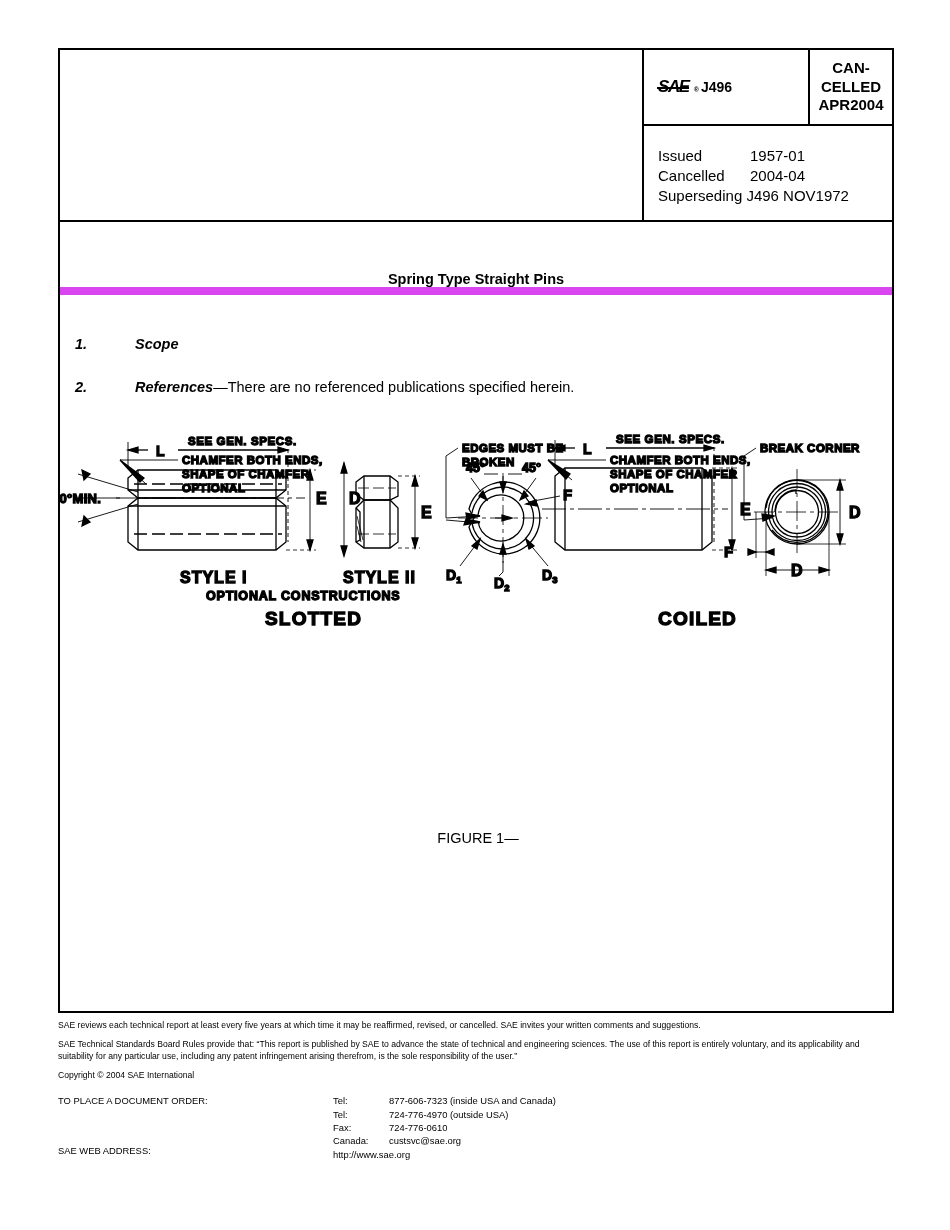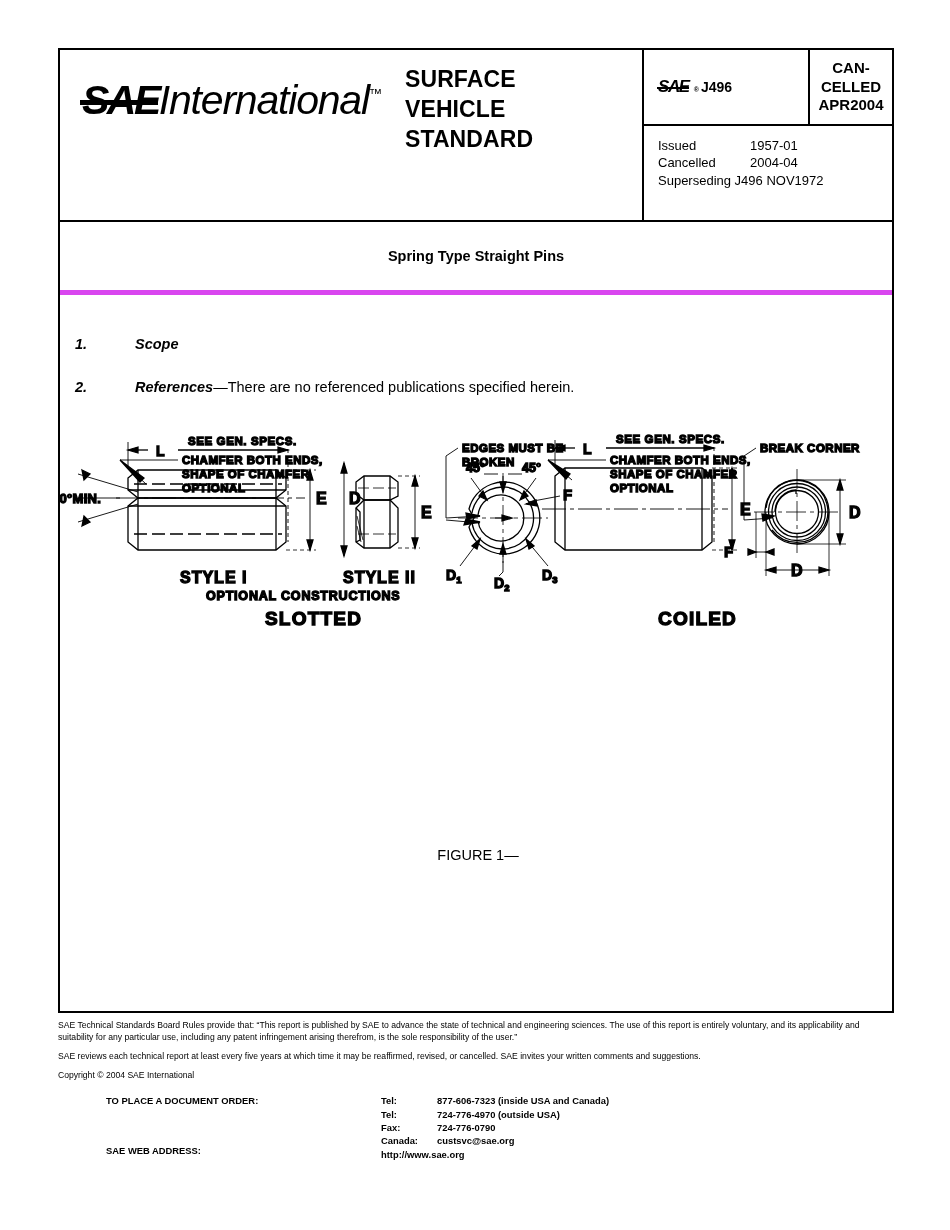--- a/index.html
+++ b/index.html
@@ -159,42 +159,42 @@
     justify-content: center;
     font-size: 15px;
     font-weight: bold;
     line-height: 1.23;
     text-align: center;
   }
   .meta-dates {
     position: absolute;
     left: 0; top: 76px;
     width: 100%;
-    padding: 11px 0 0 14px;
-    box-sizing: border-box;
-    font-size: 13px;
+    padding: 20px 0 0 14px;
+    box-sizing: border-box;
+    font-size: 15px;
     line-height: 1.33;
   }
   .meta-dates .row {
     display: flex;
   }
   .meta-dates .lbl { width: 92px; }
   .meta-dates .superseding { }
 
   
   .title-row {
     position: absolute;
     left: 0;
     top: 172px;
     width: 100%;
     height: 73px;
-    border-bottom: 5px solid #d946ef;
+    border-bottom: 8px solid #d946ef;
     box-sizing: border-box;
     display: flex;
-    align-items: center;
+    align-items: flex-end;
     justify-content: center;
   }
   .doc-title {
     font-size: 14.5px;
     font-weight: bold;
   }
 
   
   .body-area {
     position: absolute;
@@ -230,21 +230,21 @@
   .figure-wrap {
     position: absolute;
     left: 0;
     top: 135px;
     width: 836px;
     height: 460px;
   }
   .fig-caption {
     position: absolute;
     left: 0;
-    top: 417px;
+    top: 400px;
     width: 836px;
     text-align: center;
     font-size: 14.5px;
   }
   svg.drawing { display: block; }
   svg.drawing text {
     font-family: "Liberation Sans", sans-serif;
     font-weight: bold;
     fill: #000;
   }
@@ -257,49 +257,38 @@
     width: 836px;
     font-size: 8.6px;
     line-height: 1.38;
   }
   .footer p { margin: 0 0 7px 0; }
   .footer p.tight { margin-bottom: 8px; }
   .order-block {
     position: relative;
     margin-top: 13px;
     font-size: 9.4px;
-    font-weight: bold;
+    font-weight: normal;
     line-height: 1.42;
-    margin-left: 48px;
   }
   .order-label { position: absolute; left: 0; }
   .order-rows { margin-left: 275px; }
   .order-rows .orow { display: flex; }
   .order-rows .otype { width: 56px; }
   .web-label { position: absolute; left: 0; top: 50px; }
   .web-url { margin-left: 275px; }
 </style>
 </head>
 <body>
 
 <div class="page">
   <div class="doc-box">
 
     <div class="header-row">
 
-      <div class="logo-cell">
-        <div class="sae-logo">
-          <span class="sae-mark">SAE</span><span class="intl">International</span><span class="tm">™</span>
-        </div>
-        <div class="doc-type">
-          <div>SURFACE</div>
-          <div>VEHICLE</div>
-          <div>STANDARD</div>
-        </div>
-      </div>
 
       <div class="meta-cell">
         <div class="meta-top">
           <div class="meta-id">
             <div class="id-inner">
               <span class="sae-small">SAE</span>
                 <span class="reg">®</span>
                 <span>J496</span>
             </div>
           </div>
@@ -564,38 +553,38 @@
 
             <text x="598" y="195" font-size="19" letter-spacing="1.2">COILED</text>
           </g>
         </svg>
         <div class="fig-caption">FIGURE 1—</div>
       </div>
     </div>
   </div>
 
   <div class="footer">
+    <p>SAE reviews each technical report at least every five years at which time it may be reaffirmed, revised, or cancelled. SAE invites your written comments and suggestions.</p>
     <p>SAE Technical Standards Board Rules provide that: “This report is published by SAE to advance the state of technical and engineering sciences. The use of this report is entirely voluntary, and its applicability and suitability for any particular use, including any patent infringement arising therefrom, is the sole responsibility of the user.”</p>
-    <p>SAE reviews each technical report at least every five years at which time it may be reaffirmed, revised, or cancelled. SAE invites your written comments and suggestions.</p>
     <p class="tight">Copyright © 2004 SAE International</p>
 
     <div class="order-block">
       <span class="order-label">TO PLACE A DOCUMENT ORDER:</span>
       <div class="order-rows">
         <div class="orow">
           <span class="otype">Tel:</span>
           <span>877-606-7323 (inside USA and Canada)</span>
         </div>
         <div class="orow">
           <span class="otype">Tel:</span>
           <span>724-776-4970 (outside USA)</span>
         </div>
         <div class="orow">
           <span class="otype">Fax:</span>
-          <span>724-776-0790</span>
+          <span>724-776-0610</span>
         </div>
         <div class="orow">
           <span class="otype">Canada:</span>
           <span>custsvc@sae.org</span>
         </div>
       </div>
       <span class="web-label">SAE WEB ADDRESS:</span>
       <div class="web-url">http://www.sae.org</div>
     </div>
   </div>

